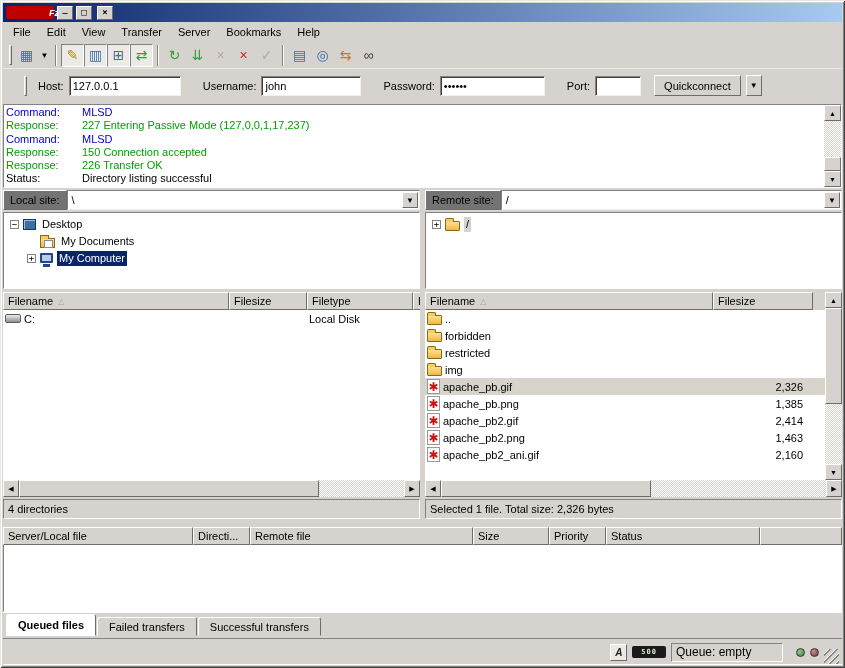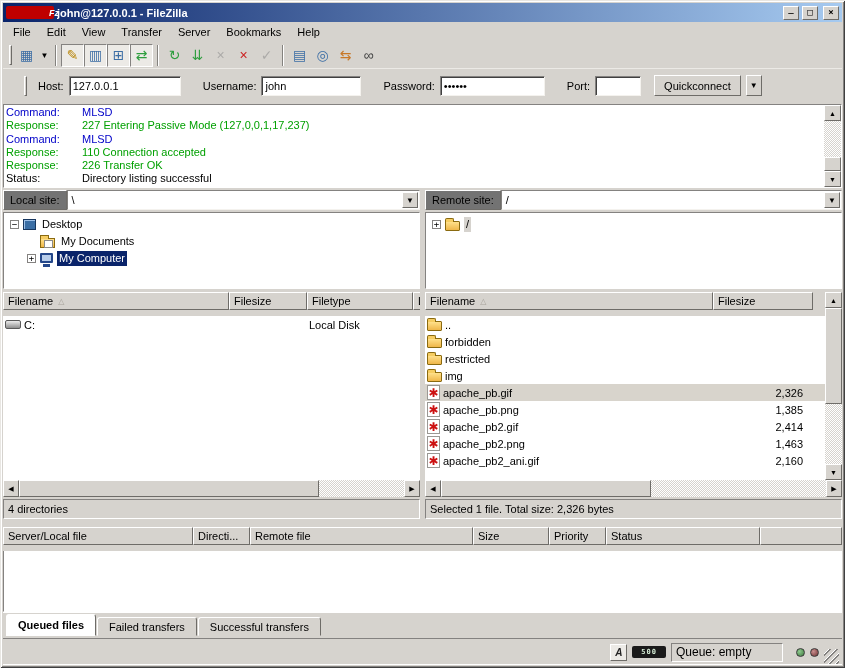--- a/index.html
+++ b/index.html
@@ -63,21 +63,21 @@
   .tree-row{height:17px;display:flex;align-items:center;gap:4px;white-space:nowrap;}
   .expander{width:9px;height:9px;background:#fff;border:1px solid #848280;display:flex;align-items:center;justify-content:center;
     font-size:9px;line-height:7px;font-family:"DejaVu Sans Mono",monospace;flex:none;}
   .exp-spacer{width:9px;flex:none;}
   .tree-label{padding:0 2px;height:15px;line-height:15px;}
   .tree-label.sel-active{background:#0a246a;color:#fff;}
   .tree-label.sel-inactive{background:#d6d3ce;}
   
   .list-wrap{display:flex;flex:none;height:188px;}
   .list-main{flex:1;display:flex;flex-direction:column;overflow:hidden;}
-  .list-header{height:24px;display:flex;flex:none;background:#d6d3ce;}
+  .list-header{height:18px;display:flex;flex:none;background:#d6d3ce;}
   .hdr-cell{height:18px;border:1px solid;border-color:#fff #6e6c68 #6e6c68 #fff;display:flex;align-items:center;padding:0 4px;
     white-space:nowrap;overflow:hidden;flex:none;gap:5px;}
   .hdr-cell.ar{justify-content:flex-start;}
   .sort-arrow{font-size:8px;color:#a8a49c;}
   .list-body{flex:1;background:#fff;overflow:hidden;}
   .list-row{height:17px;display:flex;align-items:center;white-space:nowrap;}
   .list-row.selected{background:#d8d4cc;}
   .cell{display:flex;align-items:center;gap:3px;padding:0 2px;overflow:hidden;flex:none;height:17px;}
   .cell.ar{justify-content:flex-end;padding-right:10px;}
   .pane-status{height:20px;flex:none;margin-top:2px;border:1px solid;border-color:#848280 #fff #fff #848280;
@@ -118,21 +118,20 @@
   .sizegrip{width:15px;height:15px;align-self:flex-end;margin-bottom:1px;
     background:repeating-linear-gradient(135deg,transparent 0 3px,#fff 3px 4px,#848280 4px 5px);}
 </style>
 </head>
 <body>
 
 <div class="window">
 
   <div class="titlebar">
     <span class="appicon">Fz</span>
-    <span class="title">john@127.0.0.1 - FileZilla</span>
     <span class="winbtn raised min">
         <span>_</span>
       </span>
     <span class="winbtn raised">
         <span>□</span>
       </span>
     <span class="winbtn raised" style="margin-left:2px">
         <span>×</span>
       </span>
   </div>
@@ -211,21 +210,21 @@
     <span class="qc-drop raised">
         <span style="font-size:8px">▼</span>
       </span>
   </div>
 
   <div class="logview">
     <div class="log-lines" id="loglines">
         <div class="log-line"><span class="log-label" style="color: rgb(0, 0, 200);">Command:</span><span style="color: rgb(0, 0, 200);">MLSD</span></div>
         <div class="log-line"><span class="log-label" style="color: rgb(0, 160, 0);">Response:</span><span style="color: rgb(0, 160, 0);">227 Entering Passive Mode (127,0,0,1,17,237)</span></div>
         <div class="log-line"><span class="log-label" style="color: rgb(0, 0, 200);">Command:</span><span style="color: rgb(0, 0, 200);">MLSD</span></div>
-        <div class="log-line"><span class="log-label" style="color: rgb(0, 160, 0);">Response:</span><span style="color: rgb(0, 160, 0);">110 Connection accepted</span></div>
+        <div class="log-line"><span class="log-label" style="color: rgb(0, 160, 0);">Response:</span><span style="color: rgb(0, 160, 0);">150 Connection accepted</span></div>
         <div class="log-line"><span class="log-label" style="color: rgb(0, 160, 0);">Response:</span><span style="color: rgb(0, 160, 0);">226 Transfer OK</span></div>
         <div class="log-line"><span class="log-label" style="color: rgb(0, 0, 0);">Status:</span><span style="color: rgb(0, 0, 0);">Directory listing successful</span></div>
       </div>
     <div class="vscroll">
       <span class="sb-btn raised">▲</span>
       <div class="sb-track" style="flex:1"></div>
       <div class="sb-thumb-v raised" style="height:14px"></div>
       <span class="sb-btn raised">▼</span>
     </div>
   </div>

